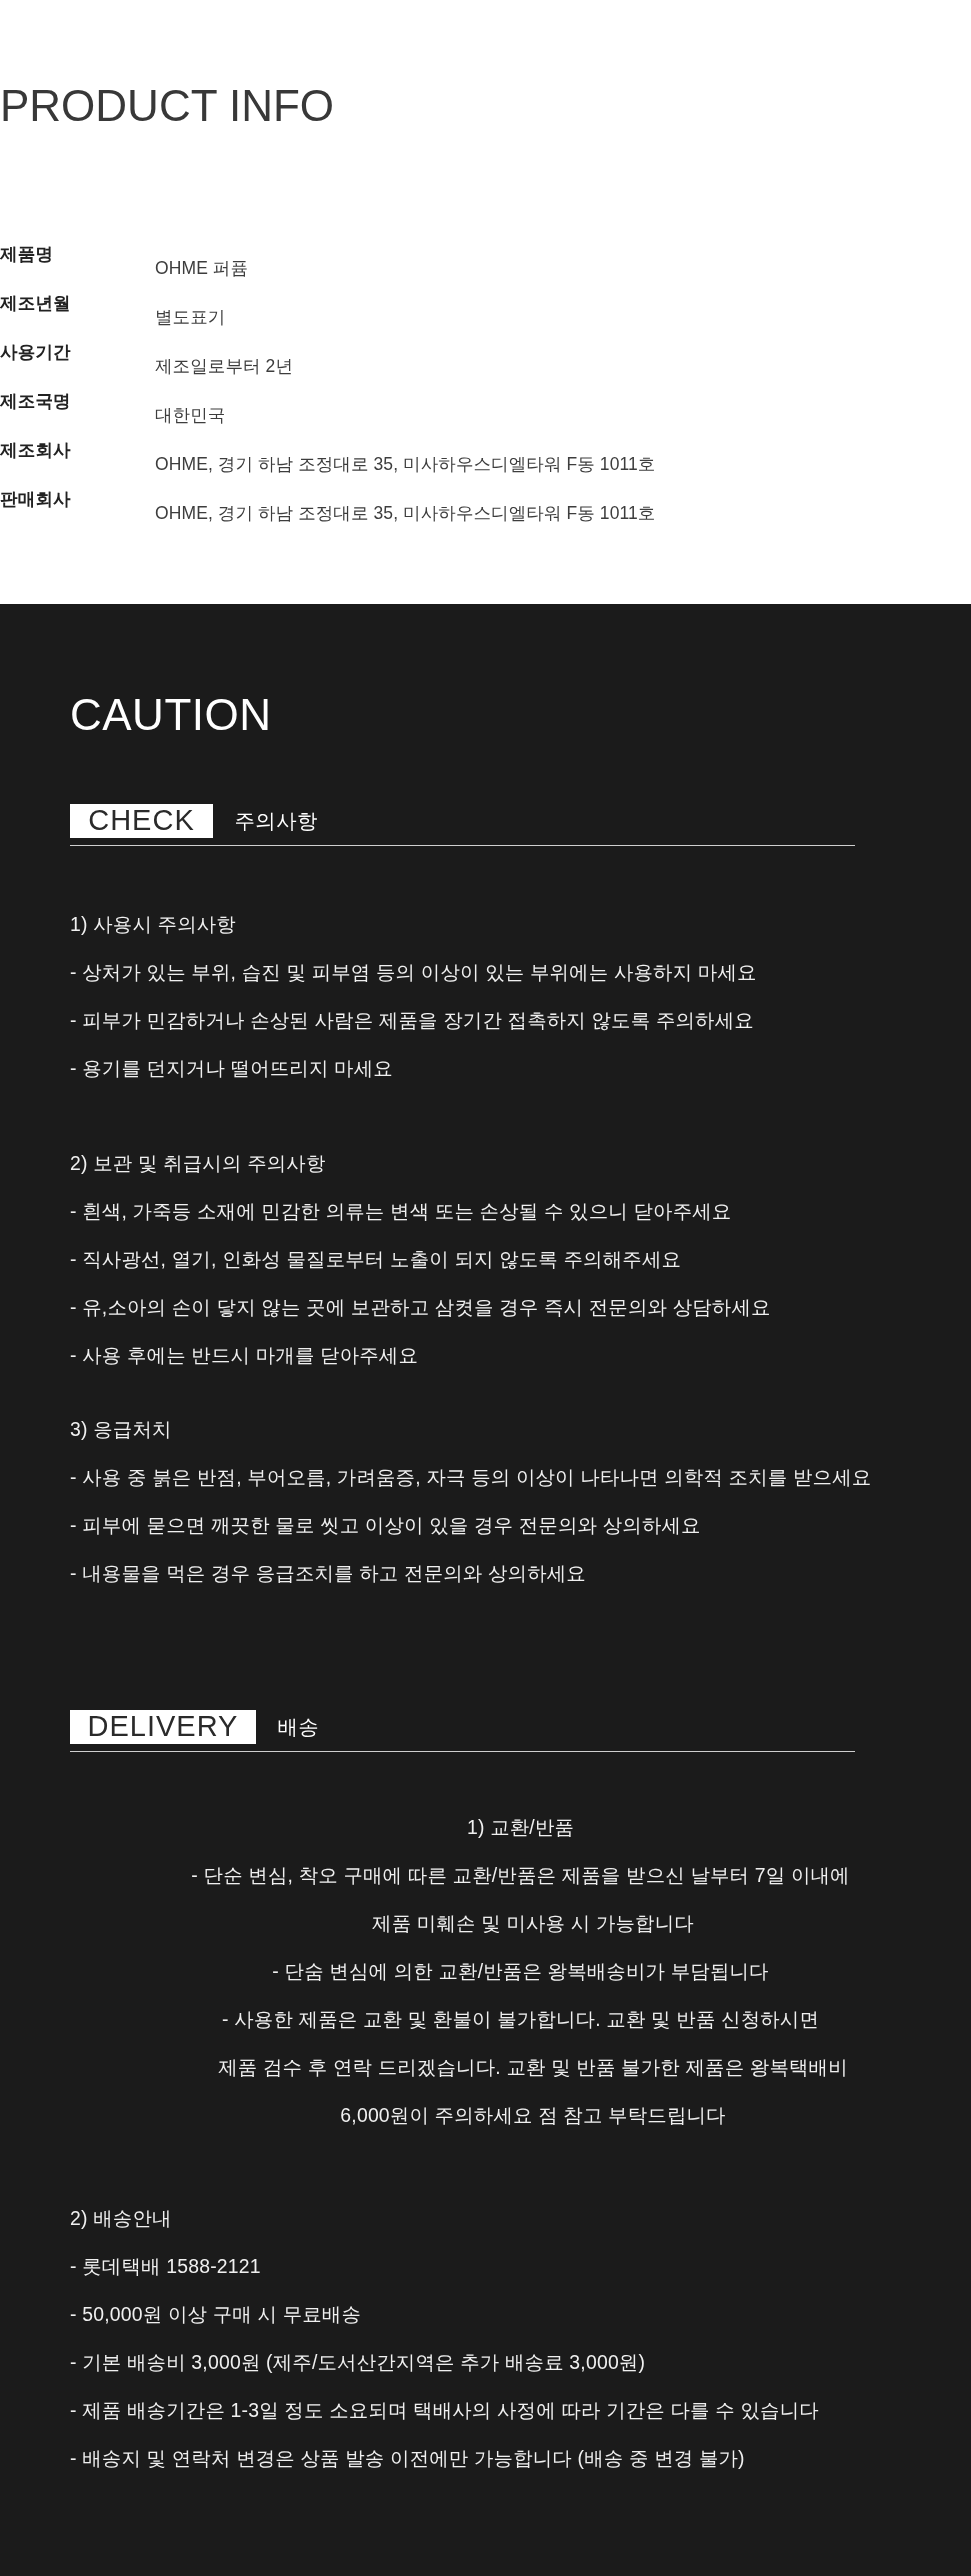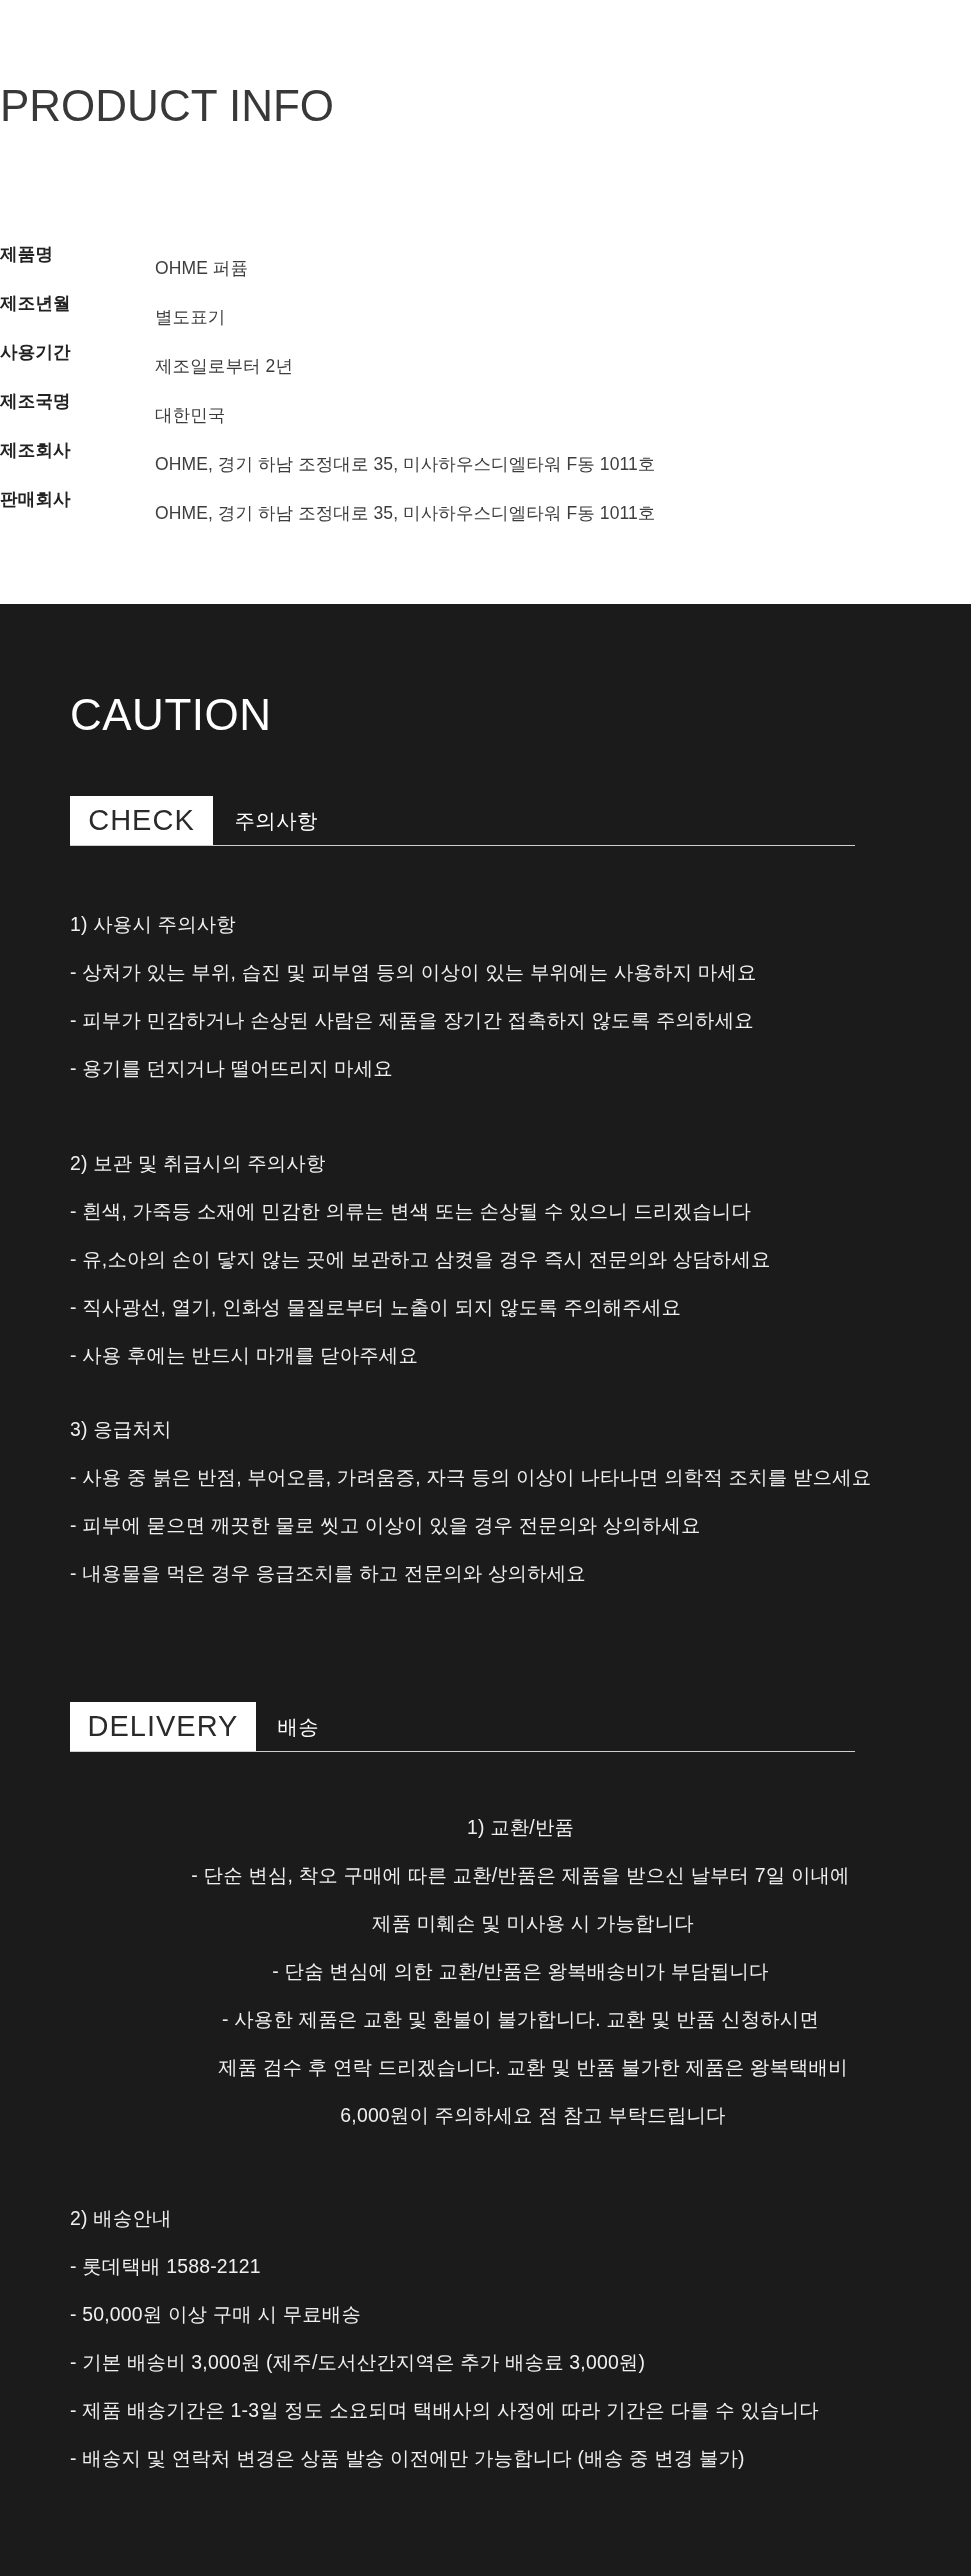--- a/index.html
+++ b/index.html
@@ -73,21 +73,21 @@
     width: 785px;
     height: 50px;
     display: flex;
     align-items: center;
     border-bottom: 1px solid #cfcfcf;
   }
   .badge-row.check { margin-top: 59px; }
   .badge-row.delivery { margin-top: 105px; }
   .badge {
     flex: none;
-    height: 49px;
+    height: 34px;
     background: #ffffff;
     color: #2a2a2a;
     display: flex;
     align-items: center;
     justify-content: center;
     font-size: 29px;
     letter-spacing: 1px;
     font-weight: 400;
   }
   .badge.check-badge { width: 143px; }
@@ -160,23 +160,23 @@
 
   <div class="text-section sec-c1">
     <p>1) 사용시 주의사항</p>
     <p>- 상처가 있는 부위, 습진 및 피부염 등의 이상이 있는 부위에는 사용하지 마세요</p>
     <p>- 피부가 민감하거나 손상된 사람은 제품을 장기간 접촉하지 않도록 주의하세요</p>
     <p>- 용기를 던지거나 떨어뜨리지 마세요</p>
   </div>
 
   <div class="text-section sec-c2">
     <p>2) 보관 및 취급시의 주의사항</p>
-    <p>- 흰색, 가죽등 소재에 민감한 의류는 변색 또는 손상될 수 있으니 드리겠습니다</p>
+    <p>- 흰색, 가죽등 소재에 민감한 의류는 변색 또는 손상될 수 있으니 닫아주세요</p>
+    <p>- 직사광선, 열기, 인화성 물질로부터 노출이 되지 않도록 주의해주세요</p>
     <p>- 유,소아의 손이 닿지 않는 곳에 보관하고 삼켯을 경우 즉시 전문의와 상담하세요</p>
-    <p>- 직사광선, 열기, 인화성 물질로부터 노출이 되지 않도록 주의해주세요</p>
     <p>- 사용 후에는 반드시 마개를 닫아주세요</p>
   </div>
 
   <div class="text-section sec-c3">
     <p>3) 응급처치</p>
     <p>- 사용 중 붉은 반점, 부어오름, 가려움증, 자극 등의 이상이 나타나면 의학적 조치를 받으세요</p>
     <p>- 피부에 묻으면 깨끗한 물로 씻고 이상이 있을 경우 전문의와 상의하세요</p>
     <p>- 내용물을 먹은 경우 응급조치를 하고 전문의와 상의하세요</p>
   </div>
 

